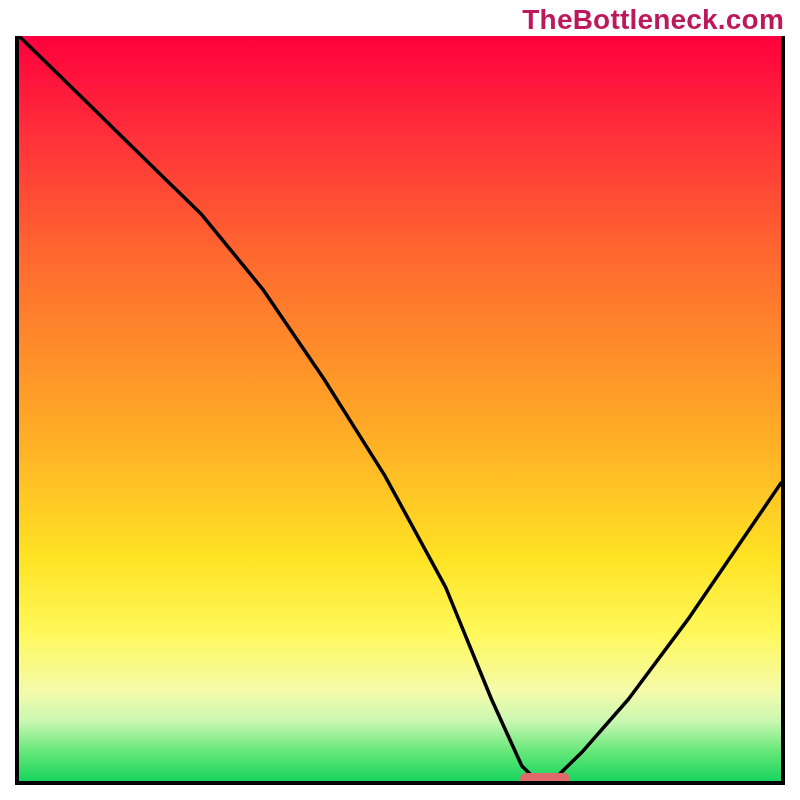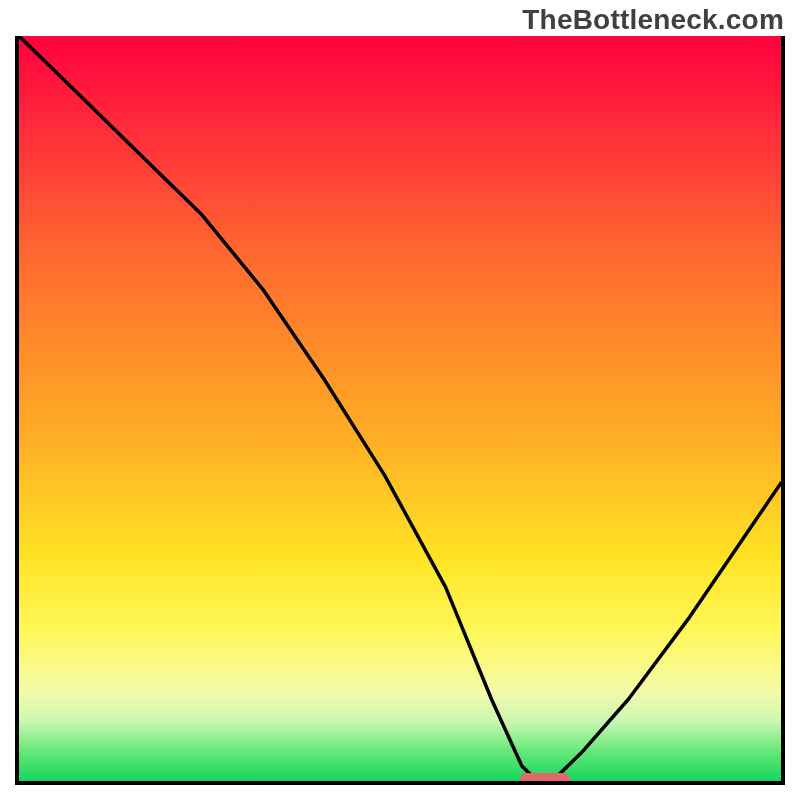--- a/index.html
+++ b/index.html
@@ -15,21 +15,21 @@
     position: relative;
     width: 800px;
     height: 800px;
   }
   .watermark {
     position: absolute;
     top: 4px;
     right: 16px;
     font-size: 28px;
     font-weight: 600;
-    color: #404040;
+    color: #be185d;
     letter-spacing: 0.2px;
     user-select: none;
     z-index: 10;
   }
   .plot-area {
     position: absolute;
     left: 19px;   
     top: 36px;    
     width: 762px;
     height: 745px;

